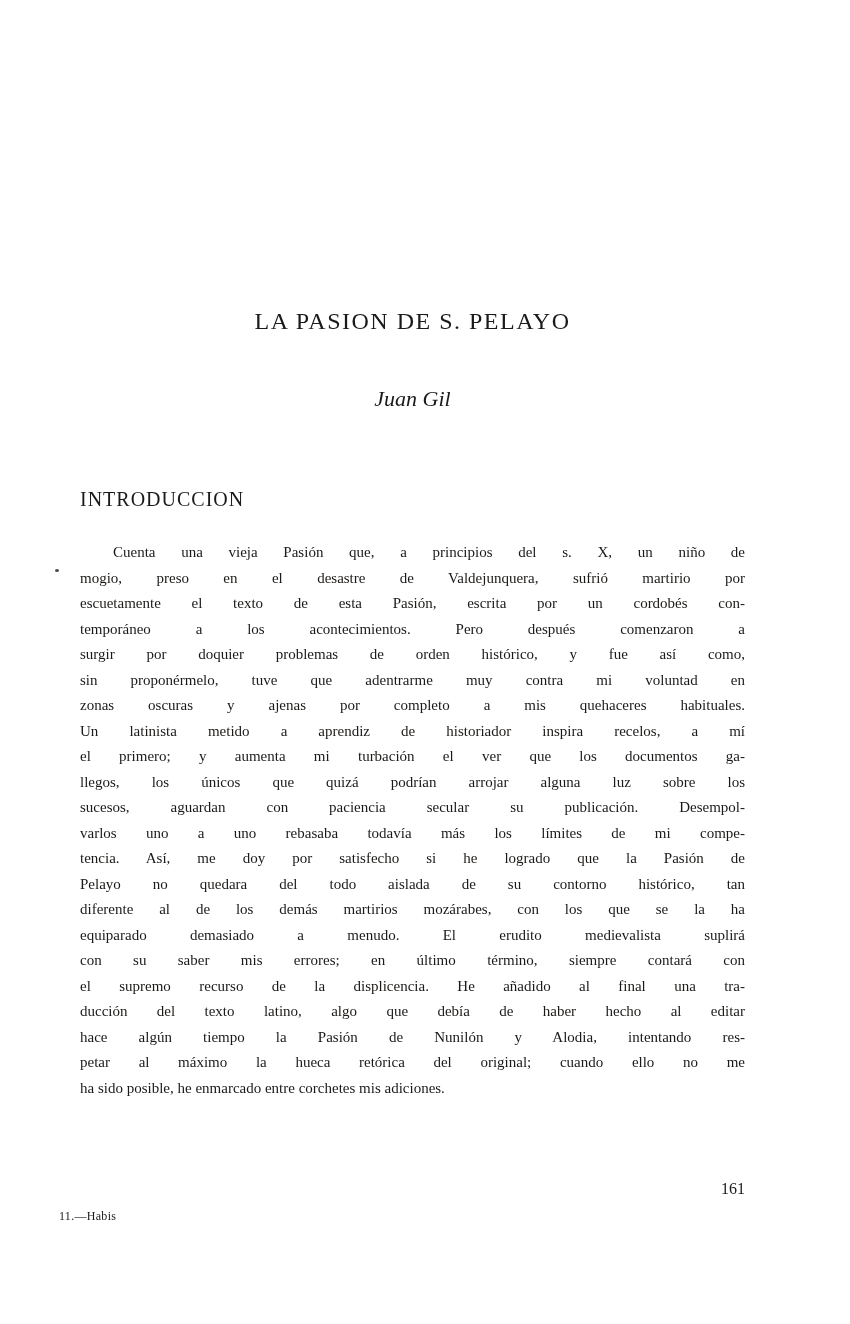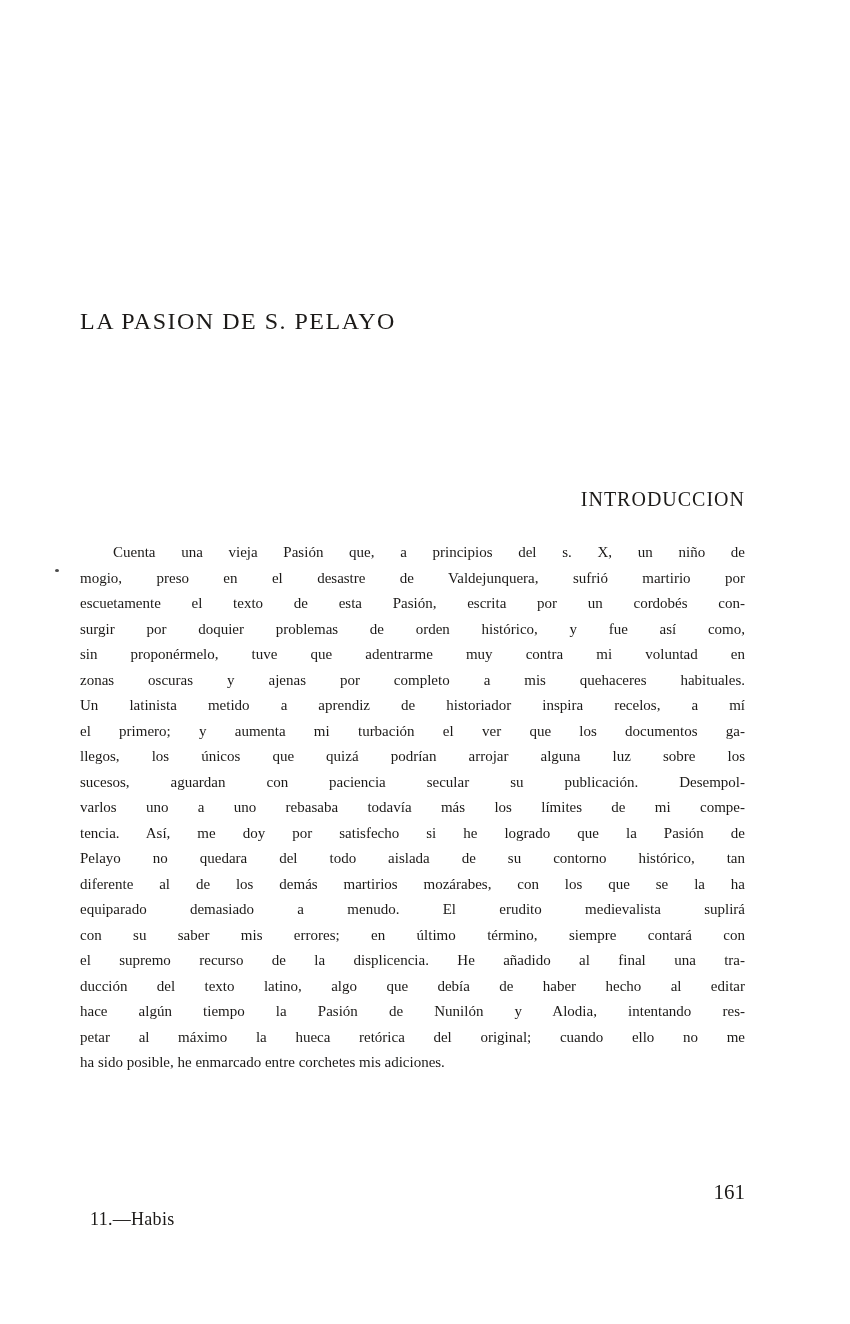--- a/index.html
+++ b/index.html
@@ -15,41 +15,41 @@
     font-family: "Liberation Serif", serif;
     color: #1c1a18;
     overflow: hidden;
   }
   .title {
     position: absolute;
     top: 308px;
     left: 80px;
     width: 665px;
     margin: 0;
-    text-align: left;
+    text-align: center;
     font-size: 24px;
     font-weight: normal;
     letter-spacing: 1.5px;
   }
   .author {
     position: absolute;
     top: 386px;
     left: 80px;
     width: 665px;
     text-align: center;
     font-style: italic;
     font-size: 22px;
   }
   .heading {
     position: absolute;
     top: 488px;
     left: 80px;
     width: 665px;
     margin: 0;
-    text-align: right;
+    text-align: left;
     font-size: 20px;
     font-weight: normal;
     letter-spacing: 1px;
   }
   .body-text {
     position: absolute;
     top: 540px;
     left: 80px;
     width: 665px;
     font-size: 15px;
@@ -64,50 +64,52 @@
   }
   .body-text .line.last {
     text-align-last: left;
   }
   .page-number {
     position: absolute;
     top: 1180px;
     left: 80px;
     width: 665px;
     text-align: right;
-    font-size: 21px;
+    font-size: 16px;
   }
   .signature-mark {
     position: absolute;
     top: 1209px;
-    left: 90px;
-    font-size: 18px;
+    left: 59px;
+    font-size: 12px;
     letter-spacing: 0.3px;
   }
   .speck {
     position: absolute;
     left: 55px;
     top: 569px;
     width: 4px;
     height: 3px;
     background: #4a4a4a;
     border-radius: 50%;
   }
 </style>
 </head>
 <body>
 
 <div class="page">
   <div class="speck"></div>
   <h1 class="title">LA PASION DE S. PELAYO</h1>
+  <div class="author">Juan Gil</div>
   <h2 class="heading">INTRODUCCION</h2>
   <div class="body-text">
       <div class="line indent">Cuenta una vieja Pasión que, a principios del s. X, un niño de</div>
       <div class="line">mogio, preso en el desastre de Valdejunquera, sufrió martirio por</div>
       <div class="line">escuetamente el texto de esta Pasión, escrita por un cordobés con-</div>
+      <div class="line">temporáneo a los acontecimientos. Pero después comenzaron a</div>
       <div class="line">surgir por doquier problemas de orden histórico, y fue así como,</div>
       <div class="line">sin proponérmelo, tuve que adentrarme muy contra mi voluntad en</div>
       <div class="line">zonas oscuras y ajenas por completo a mis quehaceres habituales.</div>
       <div class="line">Un latinista metido a aprendiz de historiador inspira recelos, a mí</div>
       <div class="line">el primero; y aumenta mi turbación el ver que los documentos ga-</div>
       <div class="line">llegos, los únicos que quizá podrían arrojar alguna luz sobre los</div>
       <div class="line">sucesos, aguardan con paciencia secular su publicación. Desempol-</div>
       <div class="line">varlos uno a uno rebasaba todavía más los límites de mi compe-</div>
       <div class="line">tencia. Así, me doy por satisfecho si he logrado que la Pasión de</div>
       <div class="line">Pelayo no quedara del todo aislada de su contorno histórico, tan</div>

